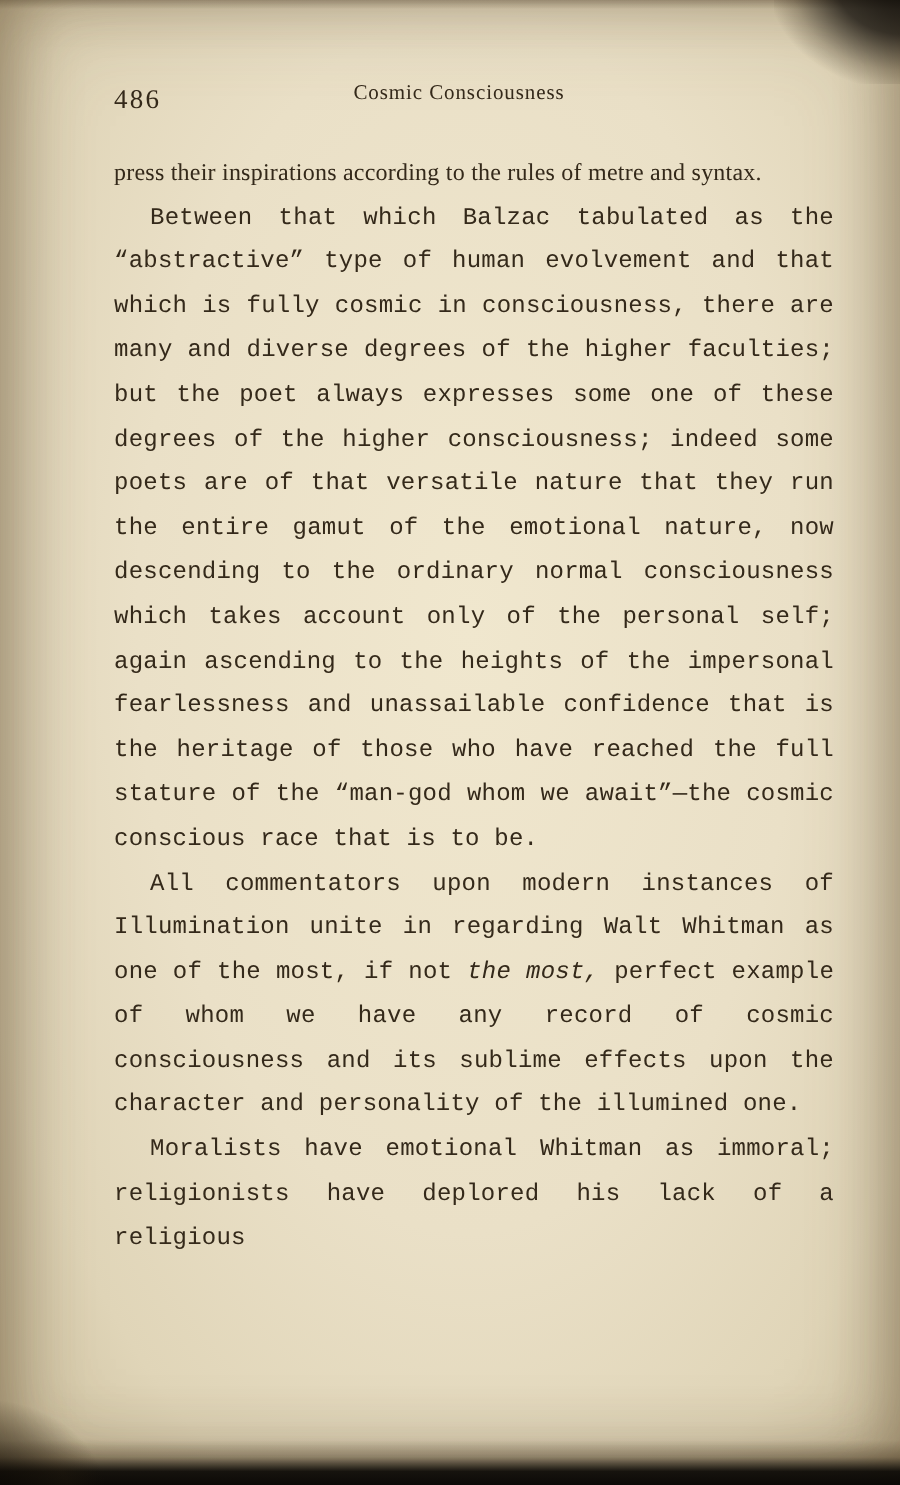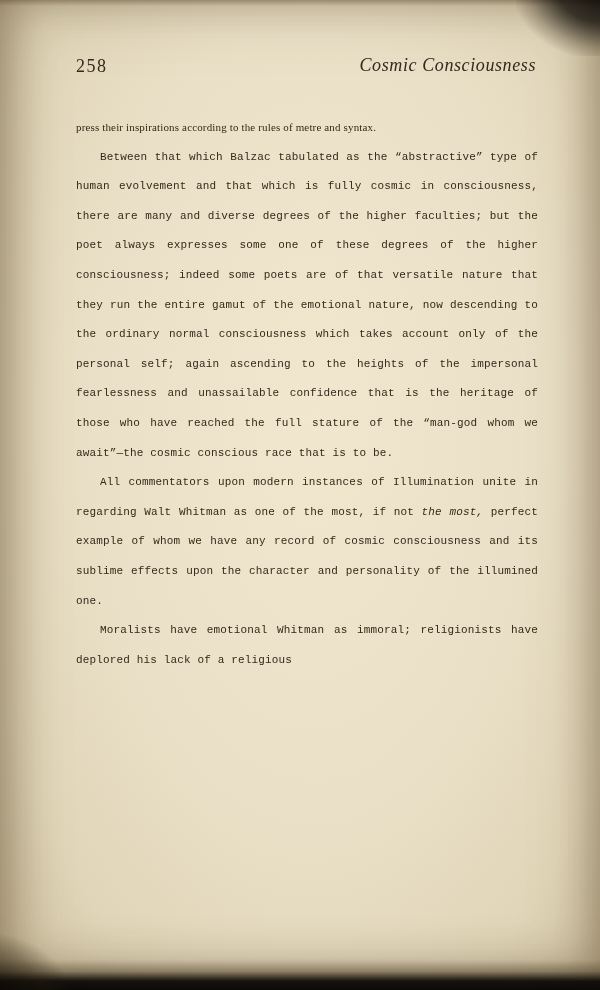--- a/index.html
+++ b/index.html
@@ -53,49 +53,47 @@
     height: 28px;
     font-size: 18px;
   }
   .page-number {
     position: absolute; left: 0; top: 1px;
     letter-spacing: 1.5px;
     font-size: 18px;
   }
   .running-title {
     display: block;
-    text-align: right;
-    font-style: italic;
+    text-align: center;
     letter-spacing: 0.6px;
-    font-size: 18px;
+    font-size: 14px;
   }
   .page-body {
-    position: absolute; top: 101px; left: 76px; right: 62px;
-    font-size: 11px;
+    position: absolute; top: 101px; left: 76px; right: 44px;
+    font-size: 16px;
     line-height: 29.6px;
     text-align: justify;
     letter-spacing: 0.15px;
-    margin-top: 12px;
   }
   .para { margin: 0; }
   .para.indent { text-indent: 24px; font-family: Liberation Mono, monospace; }
   .para em { font-style: italic; }
 </style>
 </head>
 <body>
 
 <div class="page">
 
   <div class="edge-top-strip"></div>
   <div class="edge-top-right"></div>
   <div class="edge-bottom"></div>
   <div class="edge-bottom-left"></div>
 
   <header class="page-header">
-    <span class="page-number">258</span>
+    <span class="page-number">486</span>
     <span class="running-title">Cosmic Consciousness</span>
   </header>
 
   <main class="page-body" id="page-body">
       <p class="para"><span>press their inspirations according to the rules of metre and syntax.</span></p>
       <p class="para indent"><span>Between that which Balzac tabulated as the “abstractive” type of human evolvement and that which is fully cosmic in consciousness, there are many and diverse degrees of the higher faculties; but the poet always expresses some one of these degrees of the higher consciousness; indeed some poets are of that versatile nature that they run the entire gamut of the emotional nature, now descending to the ordinary normal consciousness which takes account only of the personal self; again ascending to the heights of the impersonal fearlessness and unassailable confidence that is the heritage of those who have reached the full stature of the “man-god whom we await”—the cosmic conscious race that is to be.</span></p>
       <p class="para indent"><span>All commentators upon modern instances of Illumination unite in regarding Walt Whitman as one of the most, if not </span><em>the most,</em><span> perfect example of whom we have any record of cosmic consciousness and its sublime effects upon the character and personality of the illumined one.</span></p>
       <p class="para indent"><span>Moralists have emotional Whitman as immoral; religionists have deplored his lack of a religious</span></p>
     </main>
 

